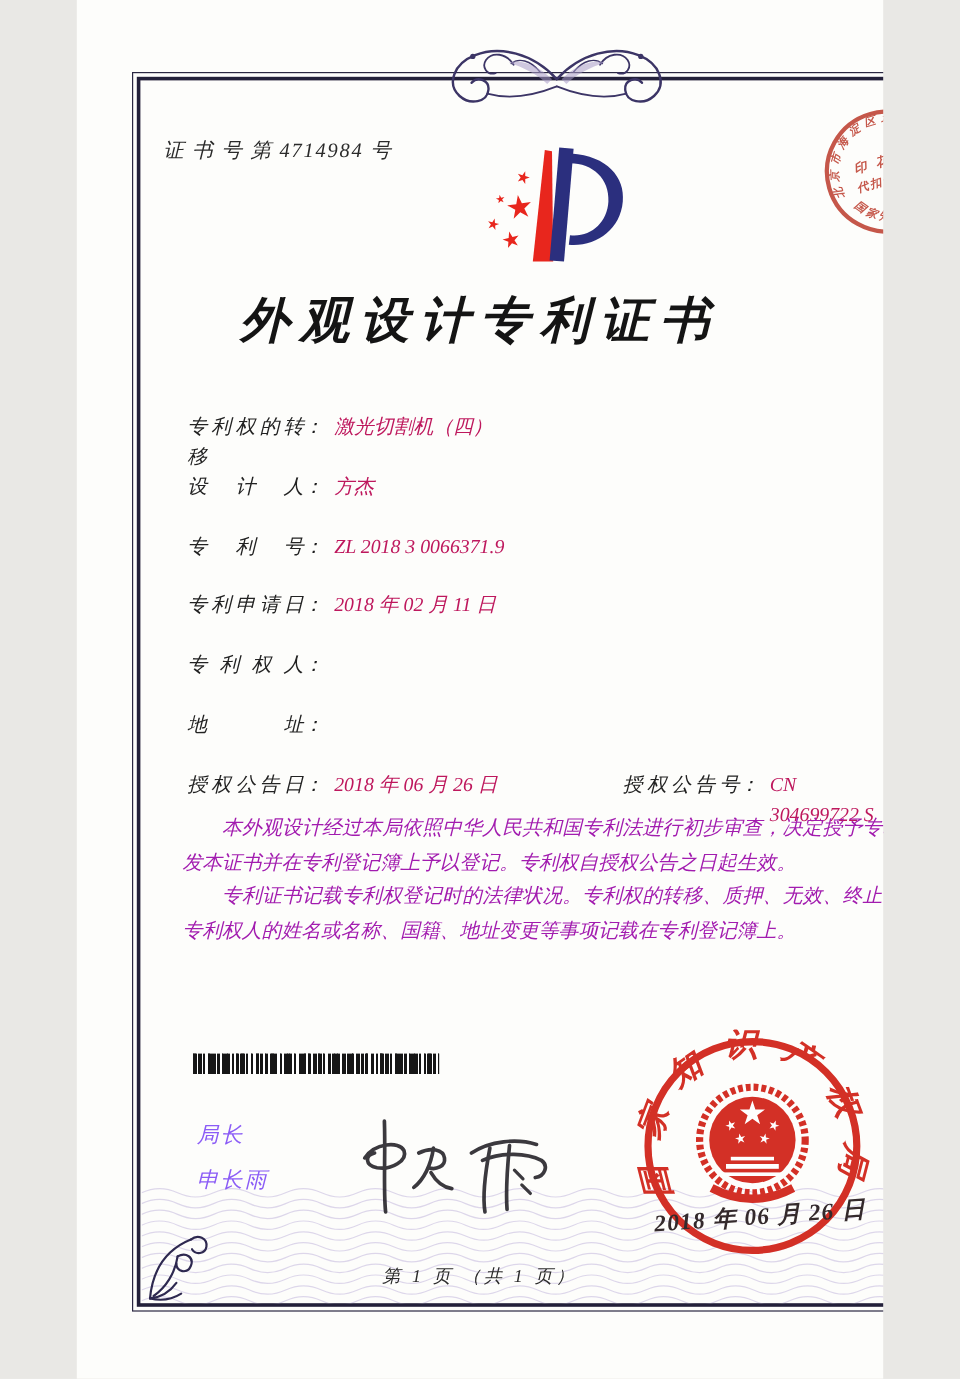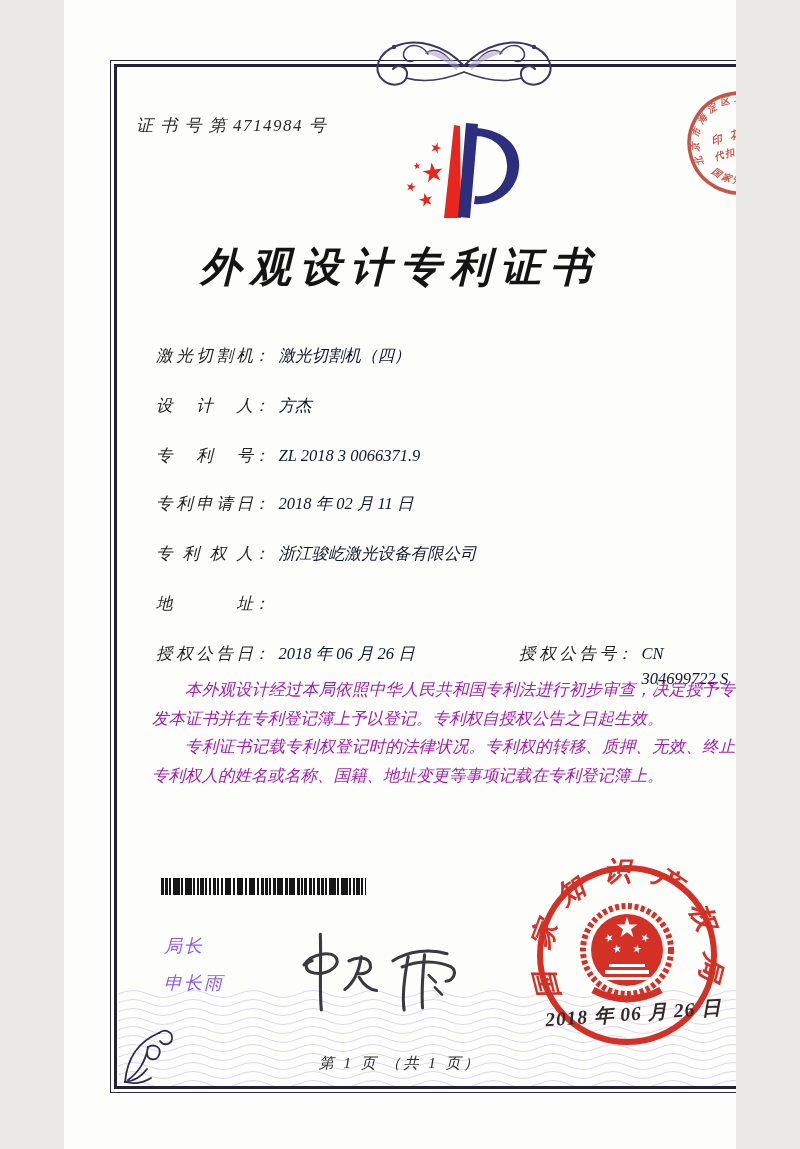--- a/index.html
+++ b/index.html
@@ -11,21 +11,21 @@
   .paper-edge{position:absolute;left:752px;top:78px;width:2px;height:1030px;
               background:linear-gradient(#9a9a98,#4c4c4a);opacity:.55;transform:rotate(.4deg);}
   
   .cert-no{position:absolute;left:72px;top:114px;font-size:17px;letter-spacing:1.5px;color:#2a2a2a;}
   .title{position:absolute;left:0;right:0;top:240px;text-align:center;font-size:41px;font-weight:700;
          letter-spacing:9px;color:#141414;}
   .row{position:absolute;left:92px;display:flex;align-items:flex-start;font-size:16.5px;line-height:25px;}
   .lbl{display:inline-block;width:97px;text-align:justify;text-align-last:justify;text-justify:inter-character;
        flex:0 0 97px;color:#222;}
   .colon{flex:0 0 auto;margin-right:9px;}
-  .val{max-width:520px;color:#0f172a;}
+  .val{max-width:520px;color:#be185d;}
   .val .l2{display:block;}
   .row.grant2{left:455px;}
   .paras{position:absolute;left:88px;top:676px;width:650px;font-size:16.5px;line-height:28.5px;
          text-align:justify;color:#a21caf;}
   .paras p{margin:0;text-indent:2em;}
   
   .barcode{position:absolute;left:97px;top:878px;width:205px;height:17px;background-color:#fff;
     background-image:
       repeating-linear-gradient(90deg,#161616 0 2px,transparent 2px 4px),
       repeating-linear-gradient(90deg,#161616 0 1px,transparent 1px 6px),
@@ -107,21 +107,21 @@
     <use href="#st" transform="translate(25,69) scale(0.5) rotate(14)"></use>
     <use href="#st" transform="translate(40,82) scale(0.72) rotate(-14)"></use>
     <path d="M68,7 L74,8 L75,100 L58,100 Z" fill="#e8261d"></path>
     <path d="M80,5 L92,6 L84,100 L72,99 Z" fill="#2b2f7e"></path>
     <path d="M90,10 C120,12 135,30 133,50 C131,74 110,88 88,86 L89,78 C106,80 120,68 121,50 C122,31 108,18 89,18 Z" fill="#2b2f7e"></path>
   </svg>
 
   <div class="title z2">外观设计专利证书</div>
 
   <div class="row z2" style="top:343px">
-    <span class="lbl">激光切割机</span>
+    <span class="lbl">专利权的转移</span>
       <span class="colon">：</span>
     <span class="val">激光切割机（四）</span>
   </div>
   <div class="row z2" style="top:393px">
     <span class="lbl">设　计　人</span>
       <span class="colon">：</span>
     <span class="val">方杰</span>
   </div>
   <div class="row z2" style="top:443px">
     <span class="lbl">专　利　号</span>
@@ -129,21 +129,20 @@
     <span class="val">ZL 2018 3 0066371.9</span>
   </div>
   <div class="row z2" style="top:491px">
     <span class="lbl">专利申请日</span>
       <span class="colon">：</span>
     <span class="val">2018 年 02 月 11 日</span>
   </div>
   <div class="row z2" style="top:541px">
     <span class="lbl">专 利 权 人</span>
       <span class="colon">：</span>
-    <span class="val">浙江骏屹激光设备有限公司</span>
   </div>
   <div class="row z2" style="top:591px">
     <span class="lbl">地　　　址</span>
       <span class="colon">：</span>
   </div>
   <div class="row z2" style="top:641px">
     <span class="lbl">授权公告日</span>
       <span class="colon">：</span>
     <span class="val">2018 年 06 月 26 日</span>
   </div>

